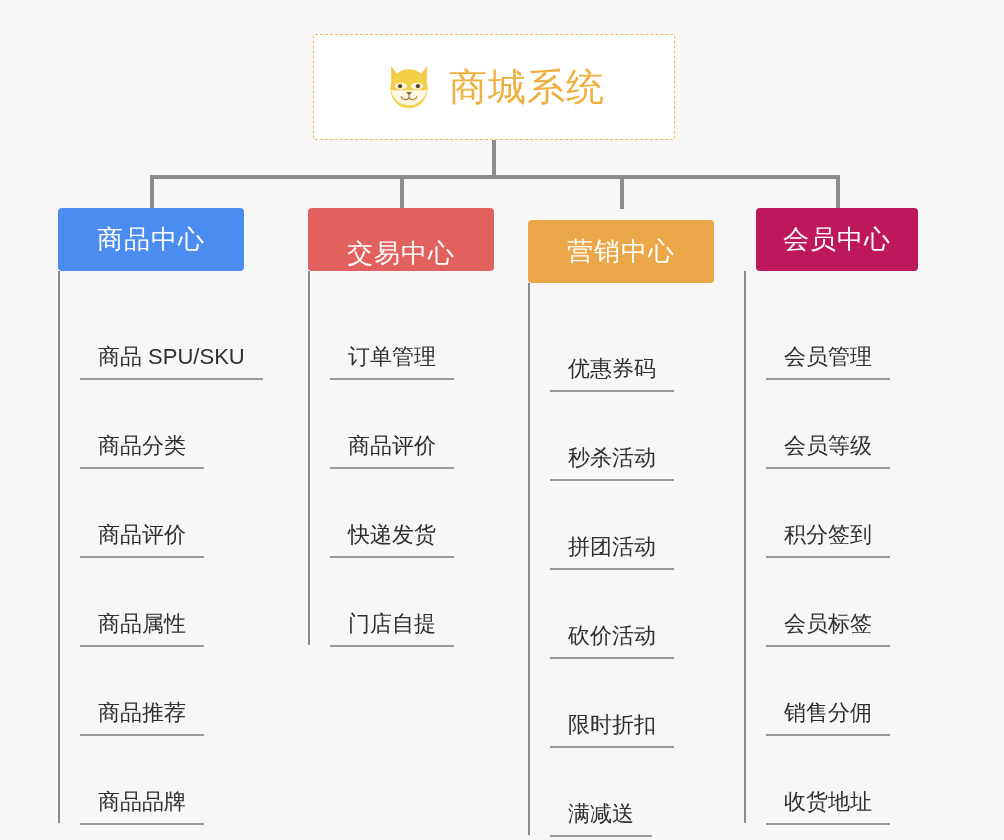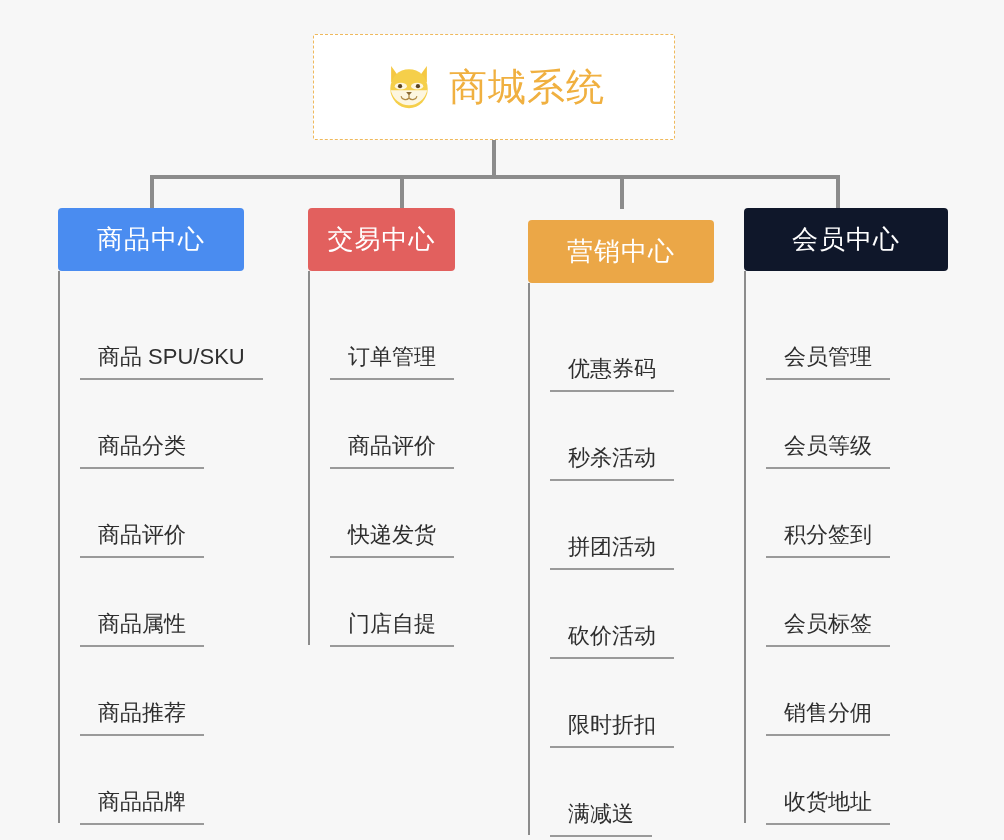--- a/index.html
+++ b/index.html
@@ -94,23 +94,23 @@
     border-radius: 4px;
     display: flex;
     align-items: center;
     justify-content: center;
     color: #ffffff;
     font-size: 26px;
     letter-spacing: 1px;
     white-space: nowrap;
   }
   .column.c0 .cat-header { width: 186px; background: #4a8cf0; }
-  .column.c1 .cat-header { width: 147px; background: #e2605e; }
+  .column.c1 .cat-header { width: 186px; background: #e2605e; align-items: flex-end; }
   .column.c2 .cat-header { width: 186px; background: #eba747; }
-  .column.c3 .cat-header { width: 204px; background: #0f172a; }
+  .column.c3 .cat-header { width: 162px; background: #be185d; margin-left: 12px; }
 
   
   .leaf-list {
     position: relative;
     margin-top: 0;
     padding-top: 20px;
   }
   .leaf-list::before {
     content: "";
     position: absolute;

